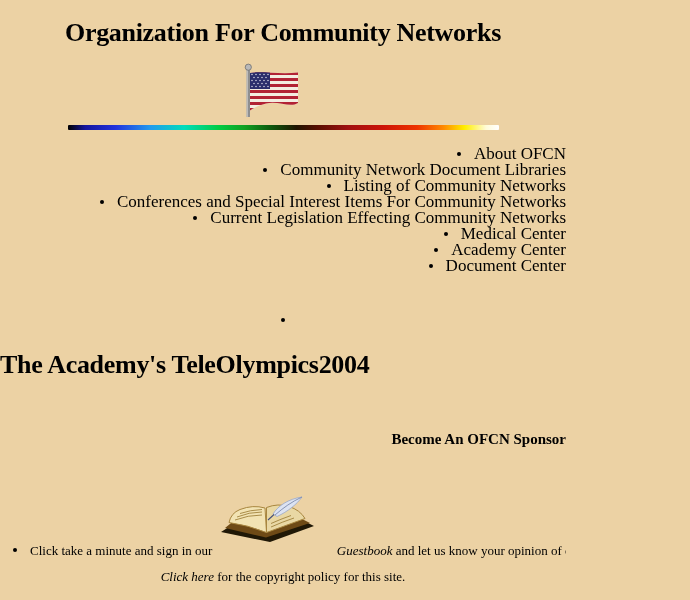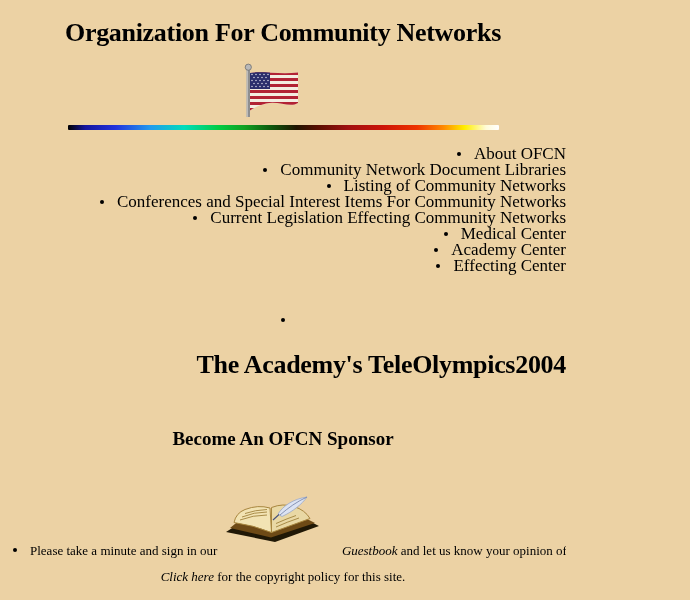--- a/index.html
+++ b/index.html
@@ -44,31 +44,31 @@
     border-radius: 50%;
     background: #000;
     vertical-align: 3px;
   }
   .nav-list .bullet, .guestbook-line .bullet { margin-right: 13px; }
 
   .lone-bullet-row { margin-top: 38px; height: 16px; line-height: 16px; text-align: center; }
 
   .teleolympics-heading {
     margin: 21px 0 0 0;
-    text-align: right;
+    text-align: left;
     font-size: 26px; line-height: 32px;
     font-weight: bold;
     letter-spacing: -0.3px;
     cursor: pointer;
   }
 
   .sponsor-heading {
     margin: 48px 0 0 0;
-    text-align: center;
-    font-size: 19px; line-height: 20px;
+    text-align: right;
+    font-size: 15px; line-height: 20px;
     font-weight: bold;
     cursor: pointer;
   }
 
   .guestbook-line {
     margin: 46px 0 0 0;
     padding-left: 13px;
     font-size: 13px; line-height: 16px;
     white-space: nowrap;
   }
@@ -148,33 +148,33 @@
   <div class="rainbow-rule" style="background: linear-gradient(to right, rgb(0, 0, 0) 0%, rgb(21, 21, 158) 4%, rgb(34, 51, 221) 11%, rgb(34, 153, 238) 19%, rgb(0, 221, 187) 27%, rgb(0, 204, 68) 35%, rgb(17, 160, 34) 41%, rgb(14, 90, 14) 47%, rgb(32, 20, 0) 53%, rgb(90, 14, 0) 58%, rgb(160, 16, 16) 65%, rgb(204, 20, 8) 73%, rgb(238, 51, 0) 81%, rgb(255, 136, 0) 87%, rgb(255, 238, 0) 92%, rgb(255, 251, 216) 97%, rgb(255, 255, 255) 100%);"></div>
 
   <ul class="nav-list">
     <li><span class="bullet"></span><span>About OFCN</span></li>
     <li><span class="bullet"></span><span>Community Network Document Libraries</span></li>
     <li><span class="bullet"></span><span>Listing of Community Networks</span></li>
     <li><span class="bullet"></span><span>Conferences and Special Interest Items For Community Networks</span></li>
     <li><span class="bullet"></span><span>Current Legislation Effecting Community Networks</span></li>
     <li><span class="bullet"></span><span>Medical Center</span></li>
     <li><span class="bullet"></span><span>Academy Center</span></li>
-    <li><span class="bullet"></span><span>Effecting Center</span></li>
+    <li><span class="bullet"></span><span>Document Center</span></li>
   </ul>
 
   <div class="lone-bullet-row">
     <span class="bullet"></span>
   </div>
 
   <div class="teleolympics-heading">The Academy's TeleOlympics2004</div>
 
   <div class="sponsor-heading">Become An OFCN Sponsor</div>
 
   <div class="guestbook-line">
-    <span class="bullet"></span><span>Please take a minute and sign in our</span>
+    <span class="bullet"></span><span>Click take a minute and sign in our</span>
     <span class="book-spacer">
       <svg width="100" height="48" viewBox="0 0 100 48">
         <path d="M3,37 L14,30 L48,40 L86,26 L96,31 L52,47 Z" fill="#201806"></path>
         <path d="M7,33 L48,42.5 L92,28 L84,24 L48,34.5 L15,26.5 Z" fill="#6E4A16"></path>
         <path d="M11,27.5 Q13,18 22,14.5 Q35,9.5 47,13 L48.5,37.5 Q30,30 11,27.5 Z" fill="#F2E3B3" stroke="#A8863F" stroke-width="1"></path>
         <path d="M48.5,12.5 Q60,8 71,11.5 Q82,15 87,23.5 L48.5,37.5 Z" fill="#E9D8A4" stroke="#A8863F" stroke-width="1"></path>
         <path d="M17,25 Q30,20 44,20 M19,22 Q31,17 44,17 M22,18.5 Q32,15 44,14.5" fill="none" stroke="#A0823C" stroke-width="0.9"></path>
         <path d="M53,32 Q64,27 76,23 M53,28.5 Q63,24 73,20.5" fill="none" stroke="#A0823C" stroke-width="0.9"></path>
         <path d="M55,19 C60,11 70,4 84,2 C79,9 70,16.5 59,21.5 Z" fill="#DCE3F2" stroke="#9AA8C8" stroke-width="0.8"></path>
         <path d="M57,20 C65,13 74,6.5 84,2" fill="none" stroke="#7C8AAE" stroke-width="0.9"></path>

